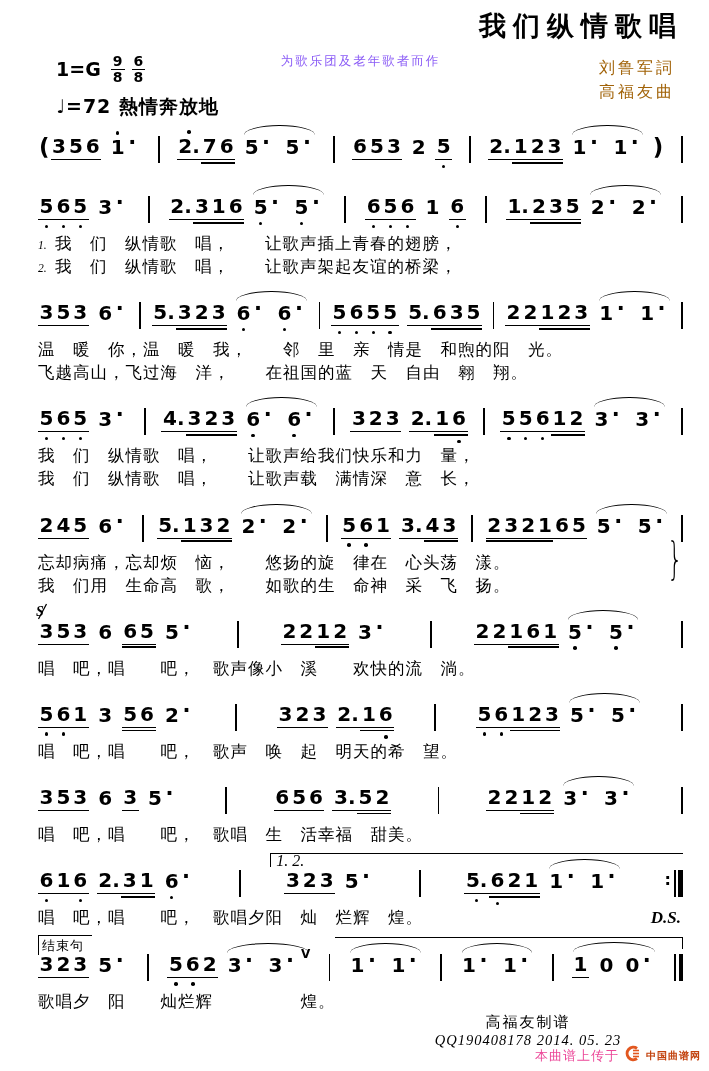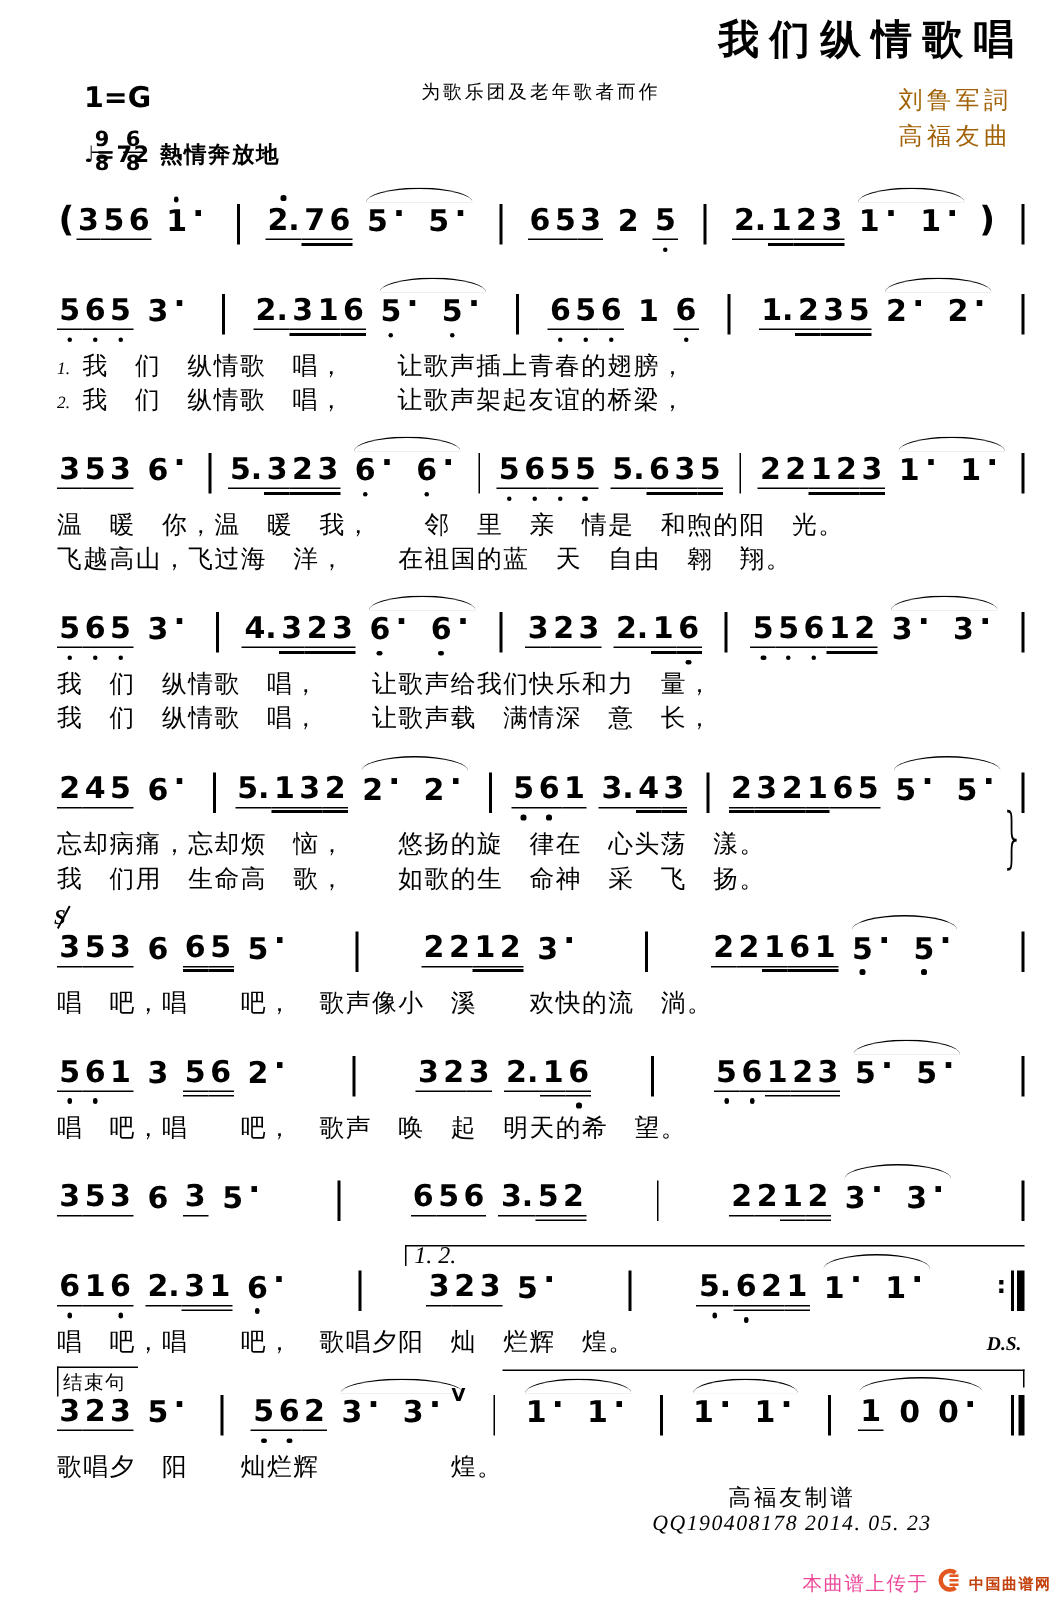--- a/index.html
+++ b/index.html
@@ -5,27 +5,27 @@
   html,body{margin:0;padding:0;background:#fff;}
   body{width:709px;height:1071px;overflow:hidden;position:relative;
        font-family:"DejaVu Sans","Liberation Sans",sans-serif;color:#000;}
   .page{position:relative;width:100%;height:100%;padding:6px 26px 0 38px;box-sizing:border-box;}
 
   
   .hdr{position:relative;height:112px;}
   .title{position:absolute;top:2px;left:0;right:0;text-align:right;
          font-size:27px;font-weight:bold;letter-spacing:7px;font-family:"Liberation Serif",serif;}
   .dedication{position:absolute;top:47px;left:0;right:0;text-align:center;
-         font-size:12.5px;letter-spacing:2px;color:#000000;font-family:"Liberation Serif",serif;}
+         font-size:12.5px;letter-spacing:2px;color:#8b5cf6;font-family:"Liberation Serif",serif;}
   .keysig{position:absolute;top:48px;left:18px;display:flex;align-items:center;gap:10px;
-          font-size:19px;font-weight:bold;flex-direction:column;}
+          font-size:19px;font-weight:bold;}
   .meters{display:flex;gap:7px;}
   .frac{display:flex;flex-direction:column;align-items:center;font-size:14px;line-height:1.05;font-weight:bold;}
   .frac .num{border-bottom:1.6px solid #000;padding:0 2px;}
-  .tempo{position:absolute;top:88px;left:18px;font-size:15px;font-weight:bold;letter-spacing:1px;}
+  .tempo{position:absolute;top:88px;left:18px;font-size:19px;font-weight:bold;letter-spacing:1px;}
   .credits{position:absolute;top:50px;right:8px;text-align:right;color:#a16207;
            font-size:16px;letter-spacing:3px;line-height:1.5;font-family:"Liberation Serif",serif;}
 
   
   .sysline{position:relative;margin-bottom:6px;}
   .notes{display:flex;align-items:flex-end;justify-content:space-between;padding:15px 0 12px;}
   .measure{display:flex;align-items:flex-end;gap:8px;}
   .tok{position:relative;display:inline-flex;align-items:flex-end;}
   .tok.arc::before{content:"";position:absolute;top:-12px;left:1px;right:1px;height:9px;
        border-top:1.8px solid #000;border-radius:50% 50% 0 0/100% 100% 0 0;}
@@ -59,21 +59,21 @@
          font-family:"Liberation Serif",serif;}
   .segno{position:absolute;top:0;left:-2px;}
   .brace{position:absolute;right:-6px;bottom:16px;font-size:44px;font-weight:300;
          transform:scaleX(.55);line-height:1;}
 
   
   .lyr{display:flex;align-items:baseline;font-size:16.5px;line-height:1.4;letter-spacing:1px;
        font-family:"Liberation Serif",serif;}
   .vnum{flex:none;width:17px;font-size:11.5px;font-style:italic;letter-spacing:0;
         font-family:"Liberation Serif",serif;}
-  .ds{margin-left:auto;font-weight:bold;font-style:italic;font-size:13px;letter-spacing:0;
+  .ds{margin-left:auto;font-weight:bold;font-style:italic;font-size:17px;letter-spacing:0;
       font-family:"Liberation Serif",serif;padding-right:2px;}
 
   
   .mkcredit{margin:0 0 0 320px;width:340px;text-align:center;font-family:"Liberation Serif",serif;}
   .mkcredit .cname{font-size:15px;letter-spacing:2px;}
   .mkcredit .cid{font-size:14.5px;font-style:italic;letter-spacing:1px;}
   .foot{position:absolute;bottom:5px;right:8px;display:flex;align-items:center;gap:5px;}
   .foot .uptext{font-size:13px;color:#ec4899;letter-spacing:1px;font-family:"Liberation Serif",serif;}
   .sitename{font-size:10px;font-weight:bold;color:#c2410c;letter-spacing:1px;
             font-family:"Liberation Serif",serif;}
@@ -608,20 +608,23 @@
             </span>
             <span class="tok arc">
               <span class="nt">3</span>
               <span class="aug">·</span>
               <span class="sp"></span>
               <span class="nt">3</span>
               <span class="aug">·</span>
             </span>
           </span>
           <span class="bar"></span>
+        </div>
+        <div class="lyr">
+          <span class="vtext">唱　吧，唱　　吧，　歌唱　生　活幸福　甜美。</span>
         </div>
       </div>
       <div class="sysline">
         <span class="volta" style="left: 36%;">1. 2.</span>
         <div class="notes">
           <span class="measure">
             <span class="tok">
               <span class="nt u1">6<span class="dotB"></span></span>
               <span class="nt u1">1</span>
               <span class="nt u1">6<span class="dotB"></span></span>

